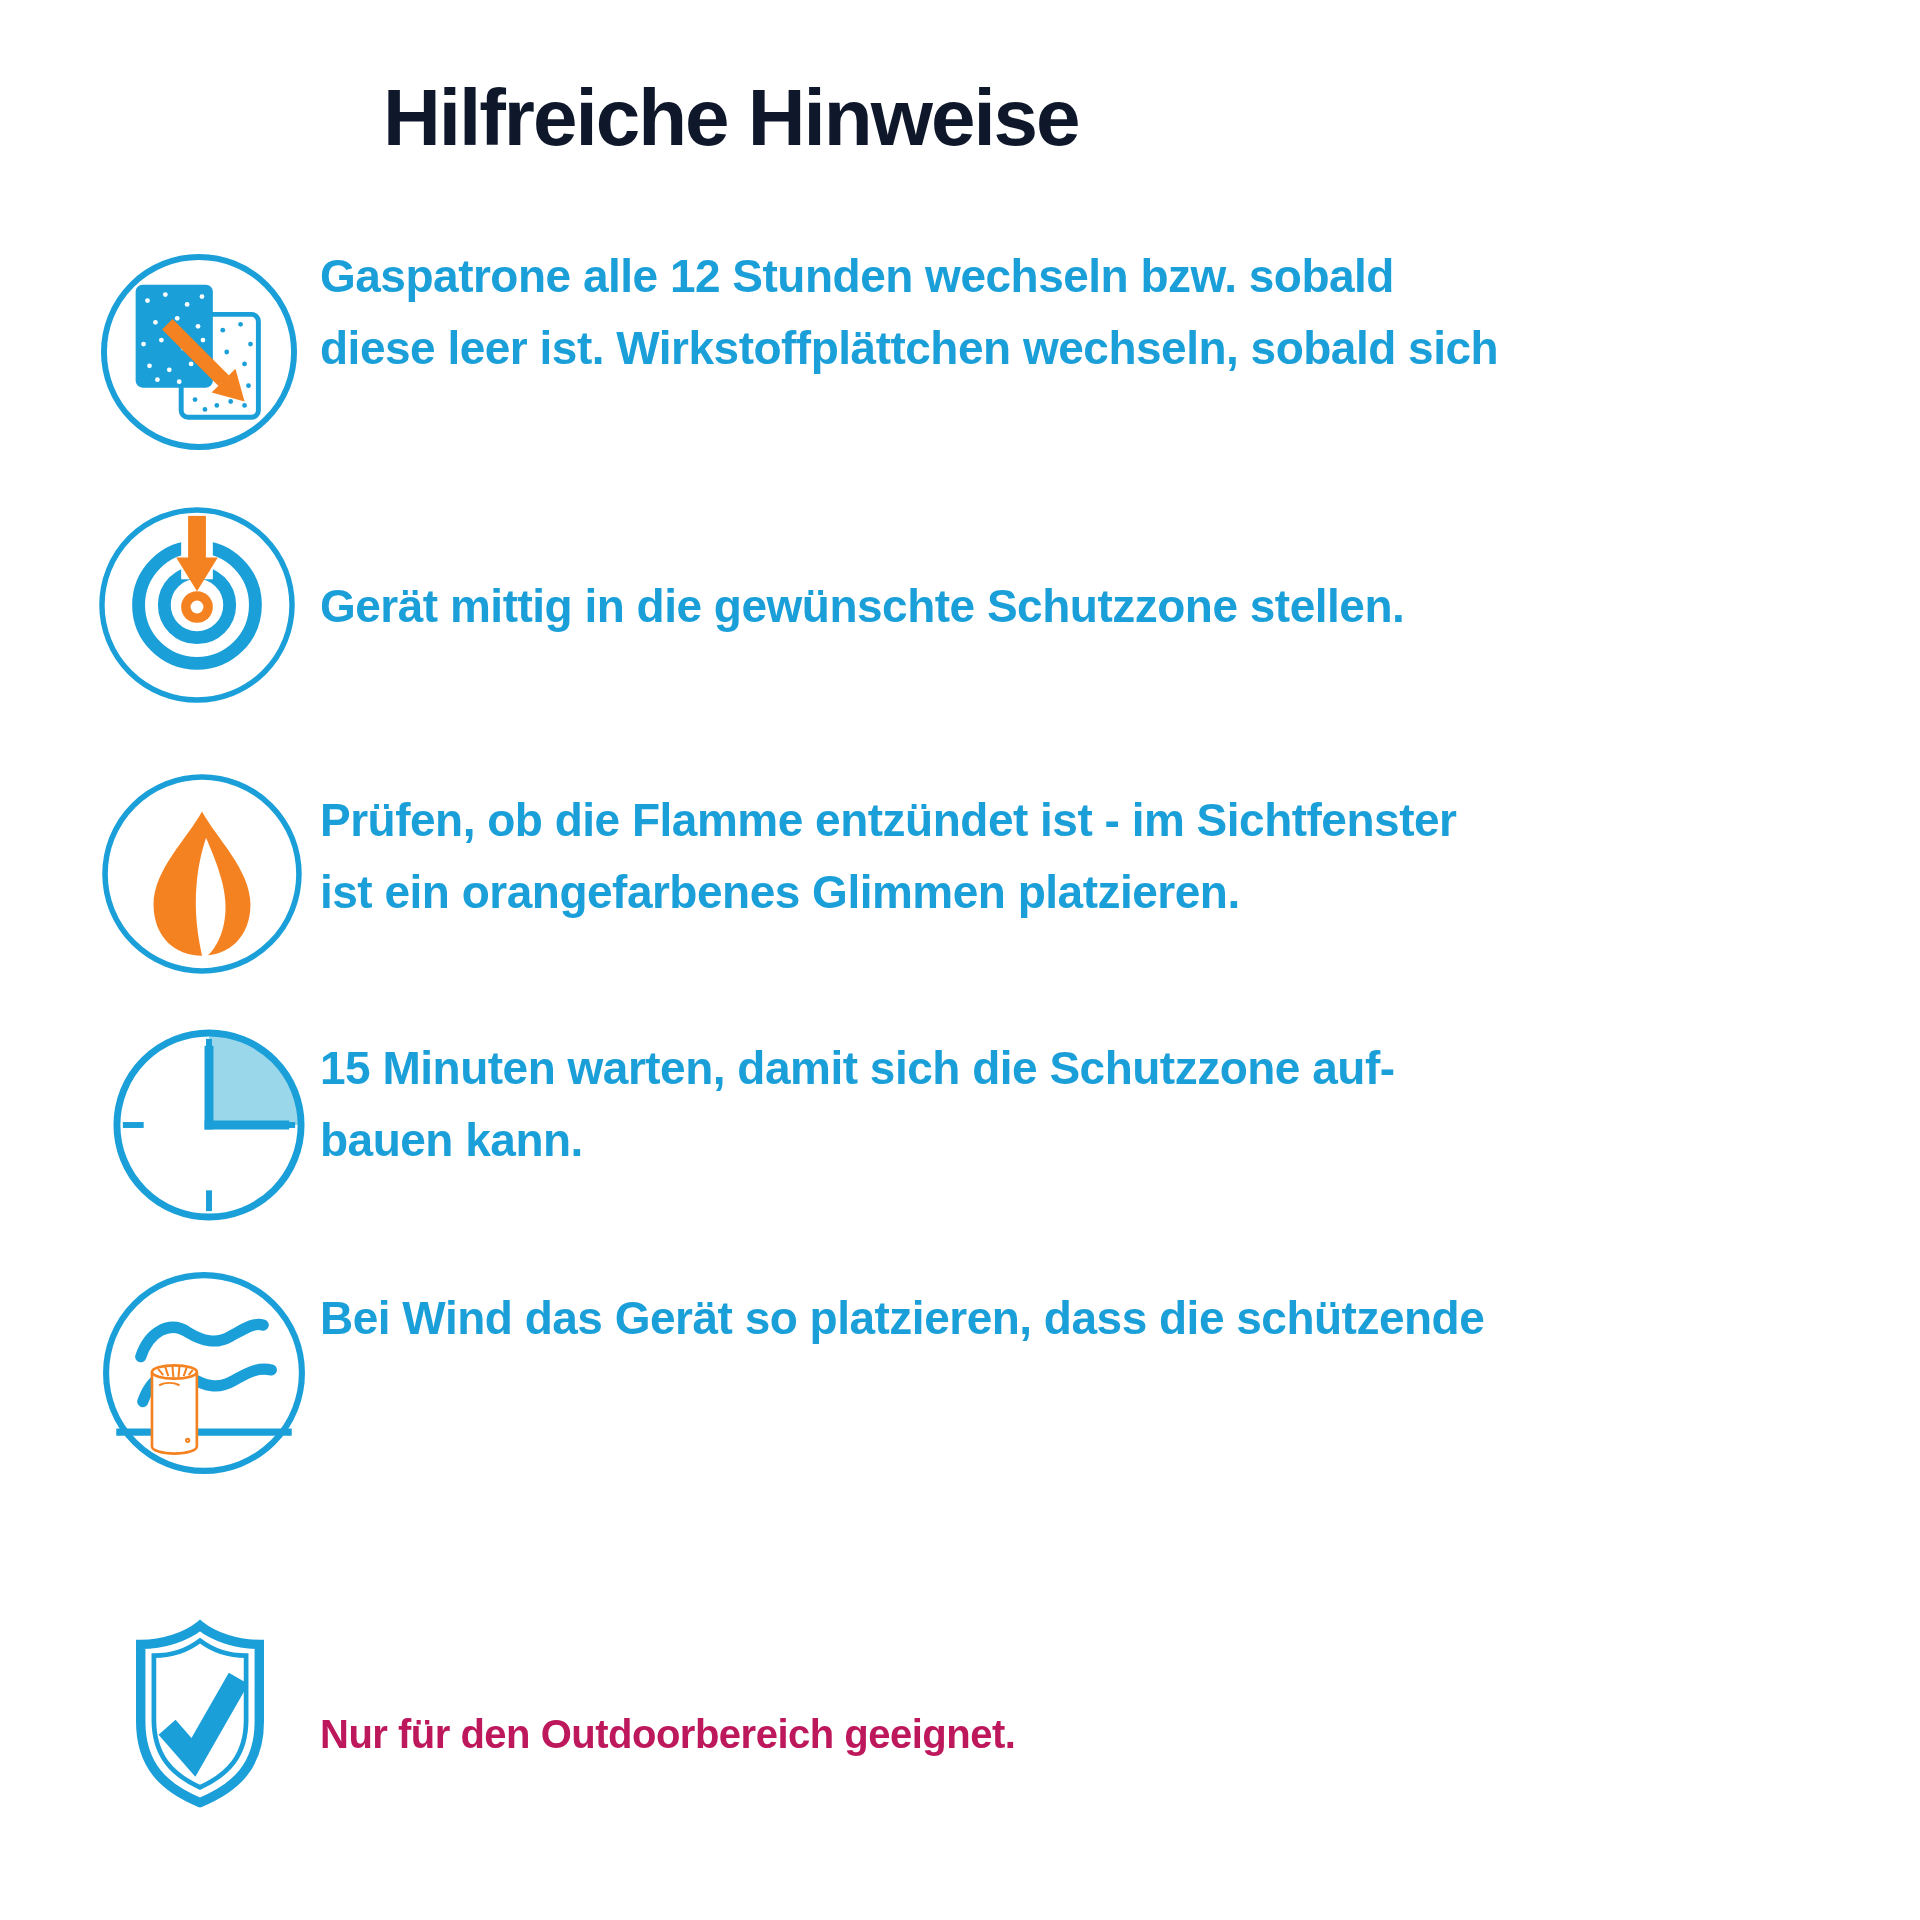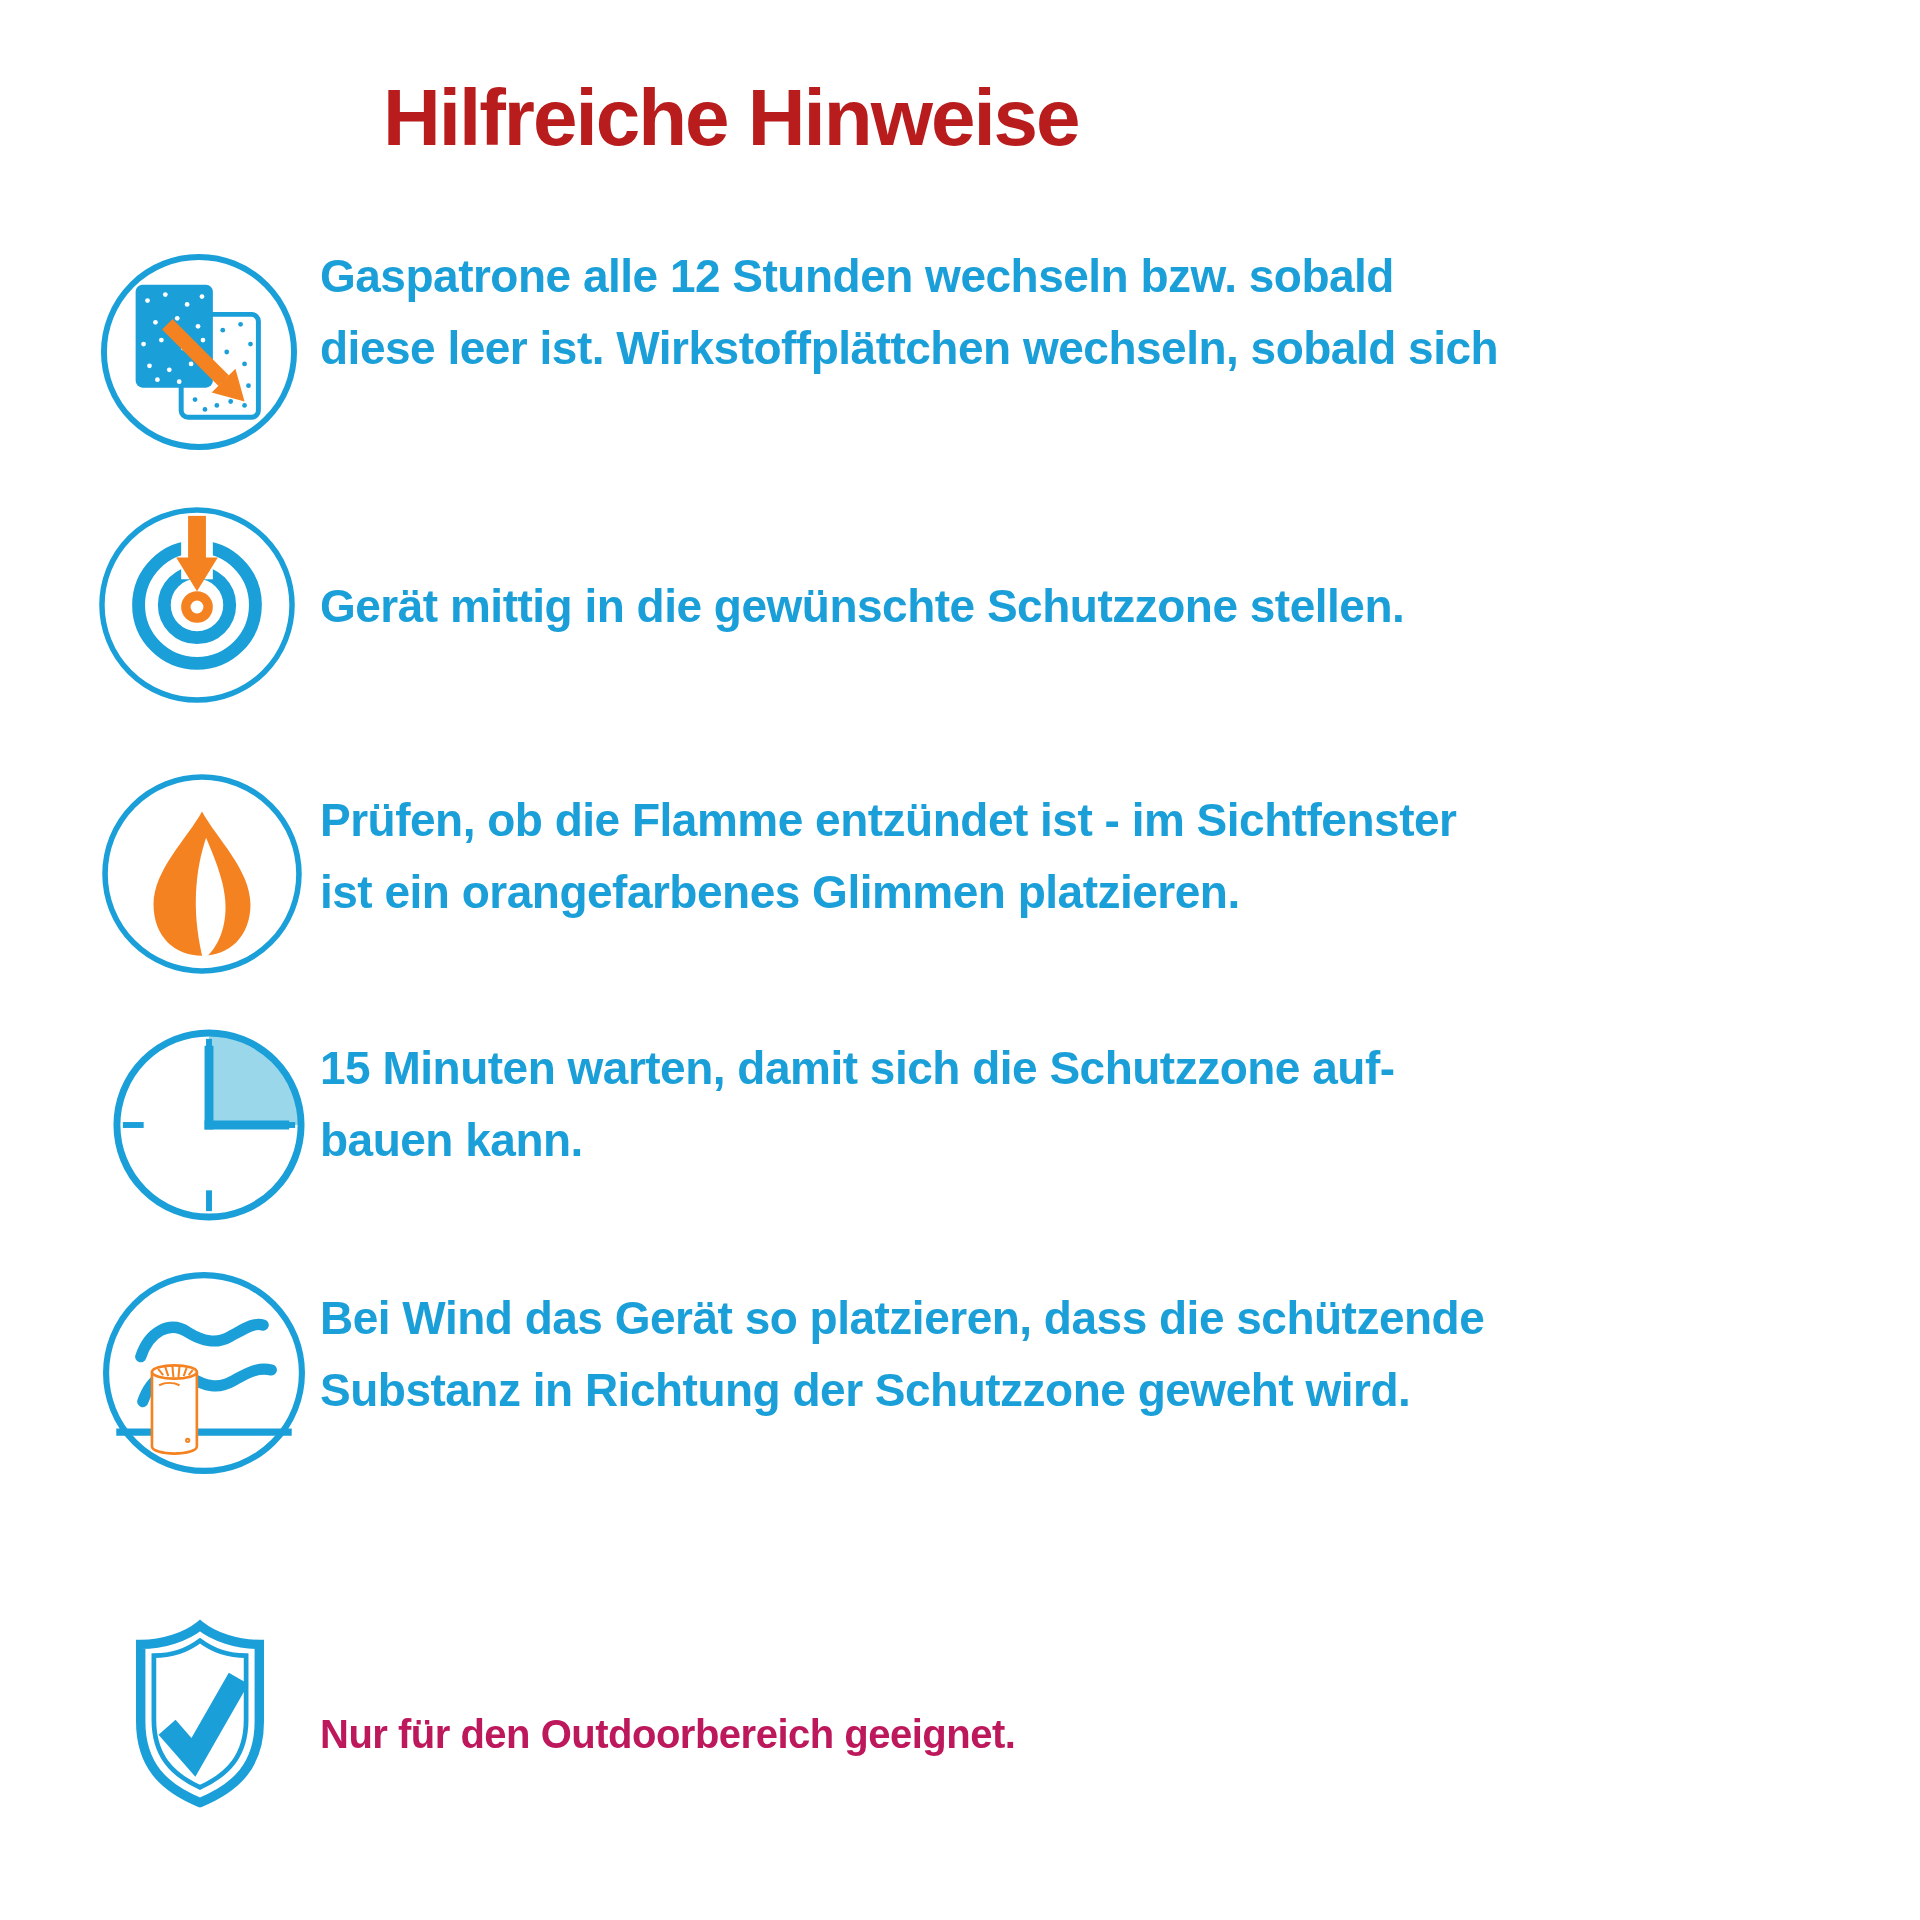--- a/index.html
+++ b/index.html
@@ -2,21 +2,21 @@
 <html><head>
 <meta charset="utf-8">
 <style>
   html,body{margin:0;padding:0;background:#ffffff;}
   .canvas{
     position:relative;width:1920px;height:1920px;background:#fff;overflow:hidden;
     font-family:"Liberation Sans","DejaVu Sans",sans-serif;
   }
   .title{
     position:absolute;left:383px;top:72px;
-    font-size:80px;font-weight:bold;color:#b91c1c;letter-spacing:-2px;white-space:nowrap;
+    font-size:80px;font-weight:bold;color:#0f172a;letter-spacing:-2px;white-space:nowrap;
   }
   .row{position:absolute;left:0;top:0;}
   .icon{position:absolute;}
   .text{
     position:absolute;left:320px;color:#1A9FD9;font-weight:bold;font-size:46px;
     line-height:72px;white-space:nowrap;letter-spacing:-0.5px;
   }
   .footer-text{
     position:absolute;left:320px;top:1712px;color:#be185d;font-weight:bold;
     font-size:40px;white-space:nowrap;letter-spacing:-0.5px;
@@ -158,21 +158,20 @@
             <line x1="76" y1="93" x2="75" y2="104"></line>
           <line x1="83" y1="95" x2="80" y2="103"></line>
             <line x1="89" y1="97" x2="85" y2="102"></line>
           <path d="M56,112 C62,109 70,109 76,112"></path>
           <circle cx="84" cy="166" r="1.6"></circle>
         </g>
       </svg>
     </div>
     <div class="text" style="top:1282px;">
       <div>Bei Wind das Gerät so platzieren, dass die schützende</div>
-      <div>Substanz in Richtung der Schutzzone geweht wird.</div>
     </div>
   </div>
 
   <div class="row">
     <div class="icon" style="left:120px;top:1616px;">
       <svg width="160" height="198" viewBox="0 0 170 210">
         <path d="M85,10 C70,22 46,30 22,30 L22,112 C22,158 46,182 85,198 C124,182 148,158 148,112 L148,30 C124,30 100,22 85,10 Z" fill="none" stroke="#1A9FD9" stroke-width="10"></path>
         <path d="M85,26 C72,36 54,42 36,42 L36,110 C36,148 55,168 85,182 C115,168 134,148 134,110 L134,42 C116,42 98,36 85,26 Z" fill="none" stroke="#1A9FD9" stroke-width="5"></path>
         <path d="M50,118 L78,150 L126,66" fill="none" stroke="#1A9FD9" stroke-width="24"></path>
       </svg>

